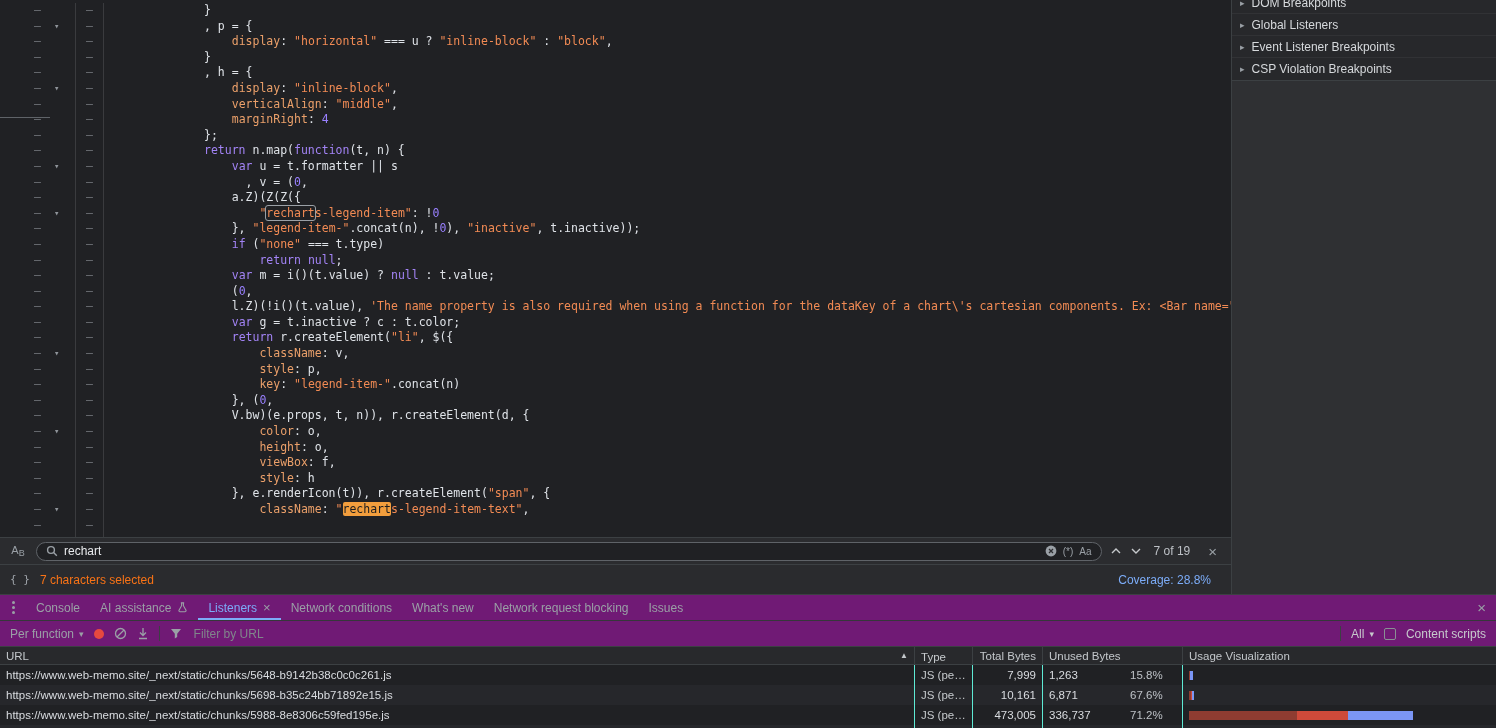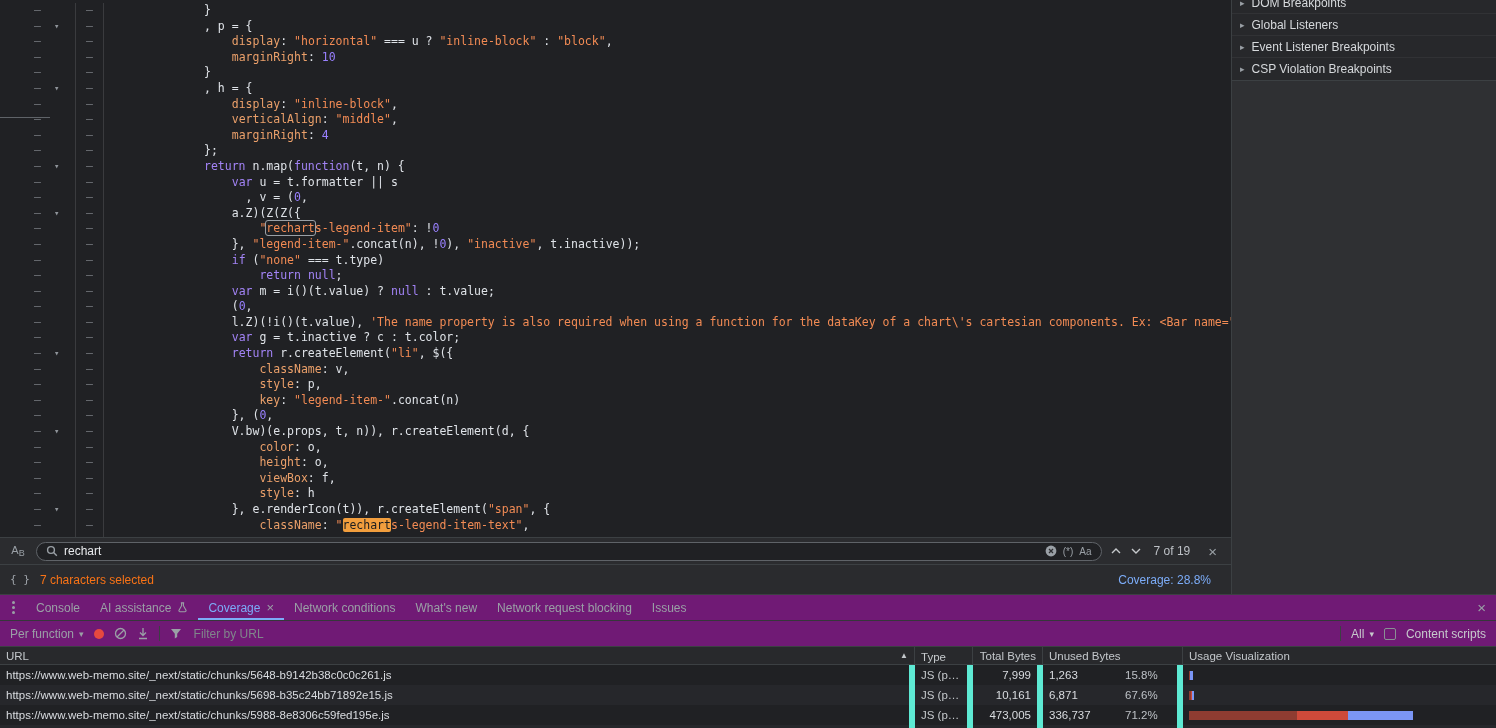--- a/index.html
+++ b/index.html
@@ -60,21 +60,21 @@
   .checkbox{width:12px;height:12px;border:1.5px solid #8a8f94;border-radius:2px;flex:none}
   .lab{color:#c6c9cc;white-space:nowrap}
   .scope{color:#c6c9cc}
   .grid{flex:1;display:flex;flex-direction:column;overflow:hidden;font-size:11.5px}
   .thead{height:18px;flex:none;display:flex;background:#28292c;border-bottom:1px solid #3c4043;color:#c3c7cb}
   .th{display:flex;align-items:center;padding:0 6px;border-right:1px solid #3c4043;overflow:hidden;white-space:nowrap}
   .sort{margin-left:auto;font-size:8px;color:#c3c7cb}
   .tbody{flex:1;overflow:hidden}
   .trow{height:20px;display:flex;align-items:center;background:#202124;color:#d9dce0}
   .trow:nth-child(even){background:#26272b}
-  .td{padding:0 6px;border-right:6px solid #5eead4;white-space:nowrap;overflow:hidden;height:100%;display:flex;align-items:center}
+  .td{padding:0 6px;border-right:1px solid #5eead4;white-space:nowrap;overflow:hidden;height:100%;display:flex;align-items:center}
   .c-url{width:915px;flex:none}
   .c-type{width:58px;flex:none;color:#c6cacd;text-overflow:ellipsis;display:block;line-height:20px}
   .c-total{width:70px;flex:none;justify-content:flex-end}
   .c-unused{width:140px;flex:none}
   .c-viz{flex:1;border-right:none}
   .ub-b{flex:1;text-align:left}
   .ub-p{width:46px;text-align:left;color:#bdc1c6}
   .bar{display:flex;height:9px}
   .bar span{height:100%;display:block}
   .seg-red{background:linear-gradient(90deg,#8f3c31 0 68%,#cf4a3a 68% 100%)}
@@ -192,21 +192,20 @@
           <div class="g-cell">–</div>
           <div class="g-cell">–</div>
           <div class="g-cell">–</div>
           <div class="g-cell">–</div>
           <div class="g-cell">–</div>
         </div>
       <div class="code" id="codeArea">
           <div class="code-line"><span class="tk-p">}</span></div>
           <div class="code-line"><span class="tk-p">, p = {</span></div>
           <div class="code-line"><span class="tk-p">    </span><span class="tk-o">display</span><span class="tk-p">: </span><span class="tk-s">"horizontal"</span><span class="tk-p"> === u ? </span><span class="tk-s">"inline-block"</span><span class="tk-p"> : </span><span class="tk-s">"block"</span><span class="tk-p">,</span></div>
-          <div class="code-line"><span class="tk-p">    </span><span class="tk-o">marginRight</span><span class="tk-p">: </span><span class="tk-n">10</span></div>
           <div class="code-line"><span class="tk-p">}</span></div>
           <div class="code-line"><span class="tk-p">, h = {</span></div>
           <div class="code-line"><span class="tk-p">    </span><span class="tk-o">display</span><span class="tk-p">: </span><span class="tk-s">"inline-block"</span><span class="tk-p">,</span></div>
           <div class="code-line"><span class="tk-p">    </span><span class="tk-o">verticalAlign</span><span class="tk-p">: </span><span class="tk-s">"middle"</span><span class="tk-p">,</span></div>
           <div class="code-line"><span class="tk-p">    </span><span class="tk-o">marginRight</span><span class="tk-p">: </span><span class="tk-n">4</span></div>
           <div class="code-line"><span class="tk-p">};</span></div>
           <div class="code-line"><span class="tk-k">return</span><span class="tk-p"> n.map(</span><span class="tk-k">function</span><span class="tk-p">(t, n) {</span></div>
           <div class="code-line"><span class="tk-p">    </span><span class="tk-k">var</span><span class="tk-p"> u = t.formatter || s</span></div>
           <div class="code-line"><span class="tk-p">      , v = (</span><span class="tk-n">0</span><span class="tk-p">,</span></div>
           <div class="code-line"><span class="tk-p">    a.Z)(Z(Z({</span></div>
@@ -309,21 +308,21 @@
         </div>
         <div class="tab">
           <span>AI assistance</span>
           <span class="sico">
             <svg width="11" height="11" viewBox="0 0 12 12" fill="none" stroke="#9aa0a6" stroke-width="1.2">
               <path d="M4.2 1h3.6M5 1v3L2.2 9a1.2 1.2 0 0 0 1.1 1.7h5.4A1.2 1.2 0 0 0 9.8 9L7 4V1"></path>
             </svg>
           </span>
         </div>
         <div class="tab active">
-          <span>Coverage</span>
+          <span>Listeners</span>
           <span class="tclose">×</span>
         </div>
         <div class="tab">
           <span>Network conditions</span>
         </div>
         <div class="tab">
           <span>What's new</span>
         </div>
         <div class="tab">
           <span>Network request blocking</span>

